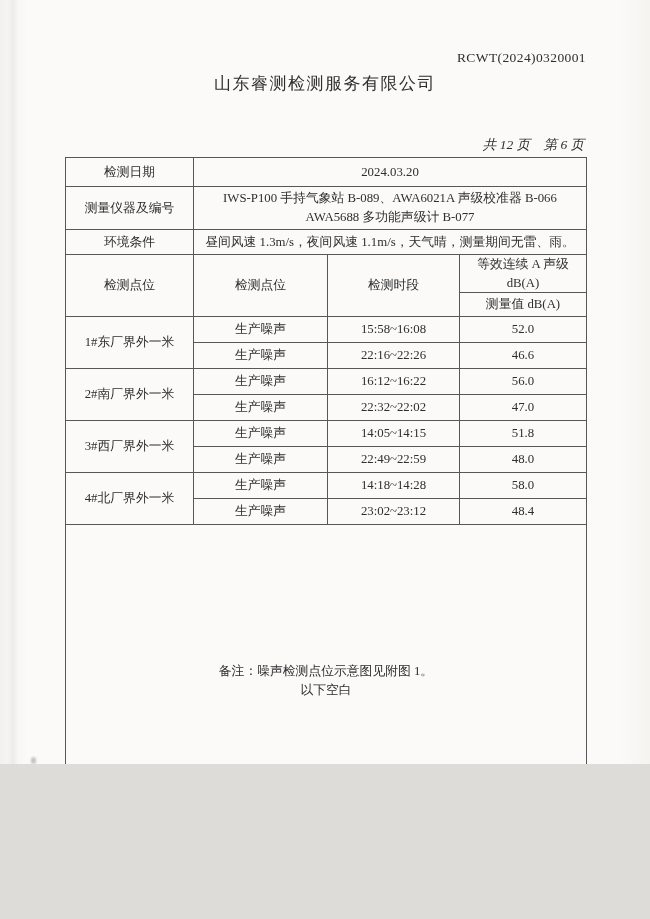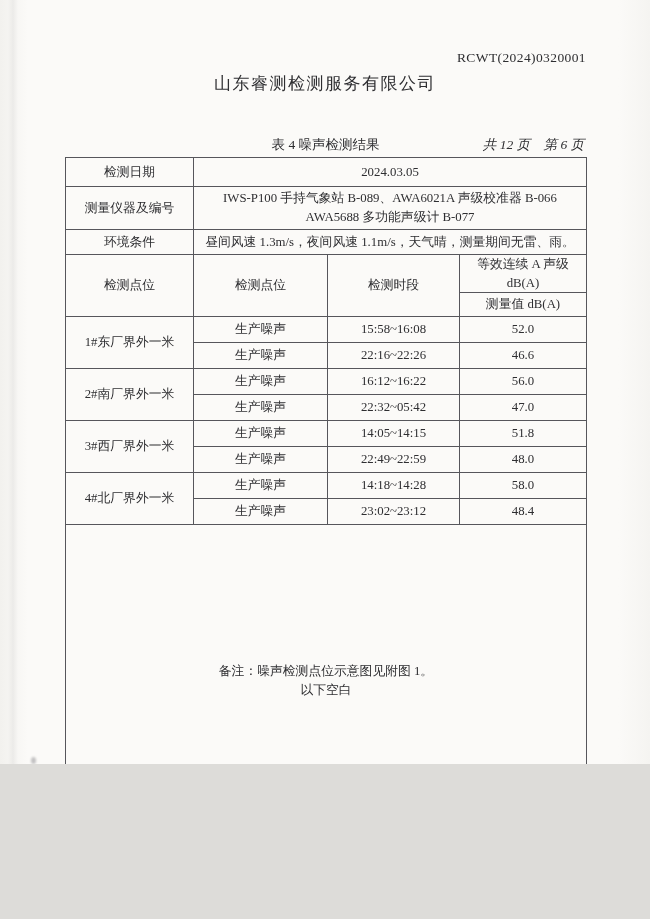--- a/index.html
+++ b/index.html
@@ -105,35 +105,34 @@
 
 <div class="scan">
   <div class="paper">
     <div class="fold-shade"></div>
     <div class="speck"></div>
 
     <div class="report-code">RCWT(2024)0320001</div>
     <div class="company">山东睿测检测服务有限公司</div>
 
     <div class="caption-row">
-      <span class="caption">表 4  噪声检测结果</span>
       <span class="page-info">共 12 页　第 6 页</span>
     </div>
 
     <table class="report-table">
       <colgroup>
         <col style="width:128px">
         <col style="width:134px">
         <col style="width:132px">
         <col style="width:127px">
       </colgroup>
       <tbody>
         <tr style="height:29px">
           <td>检测日期</td>
-          <td colspan="3">2024.03.05</td>
+          <td colspan="3">2024.03.20</td>
         </tr>
         <tr style="height:43px">
           <td>测量仪器及编号</td>
           <td colspan="3" class="multiline">
             <div>IWS-P100 手持气象站 B-089、AWA6021A 声级校准器 B-066</div>
             <div>AWA5688 多功能声级计 B-077</div>
           </td>
         </tr>
         <tr style="height:25px">
           <td>环境条件</td>
@@ -163,21 +162,21 @@
         </tr>
 
         <tr style="height:26px">
           <td rowspan="2">2#南厂界外一米</td>
           <td>生产噪声</td>
           <td>16:12~16:22</td>
           <td>56.0</td>
         </tr>
         <tr style="height:26px">
           <td>生产噪声</td>
-          <td>22:32~05:42</td>
+          <td>22:32~22:02</td>
           <td>47.0</td>
         </tr>
 
         <tr style="height:26px">
           <td rowspan="2">3#西厂界外一米</td>
           <td>生产噪声</td>
           <td>14:05~14:15</td>
           <td>51.8</td>
         </tr>
         <tr style="height:26px">

